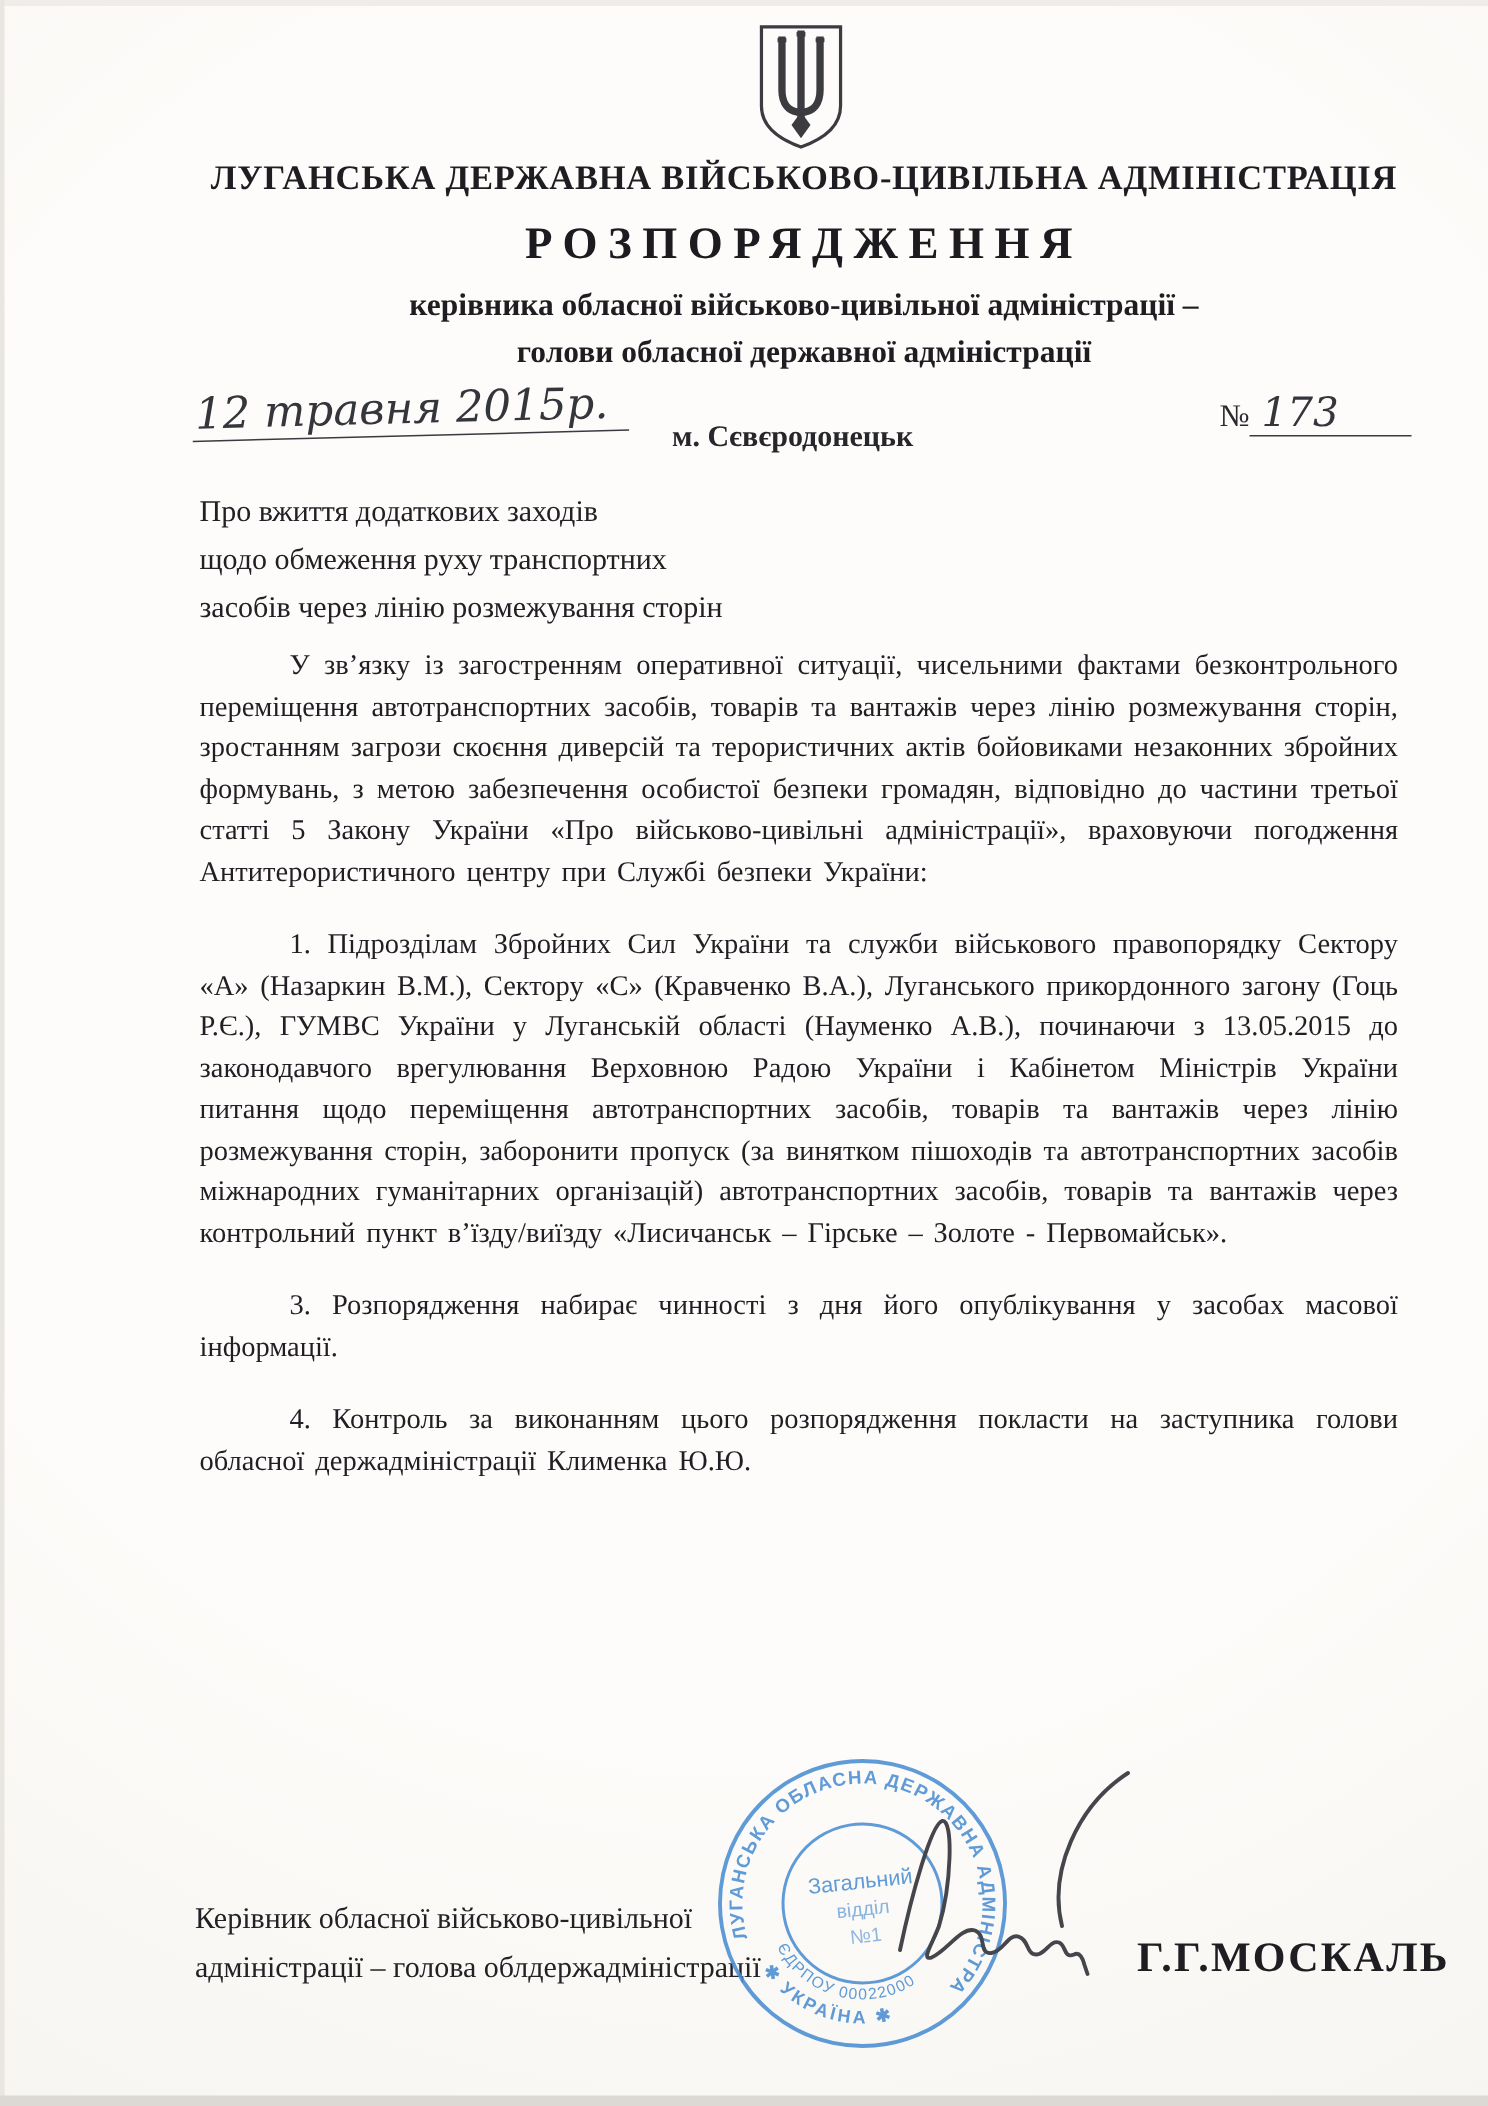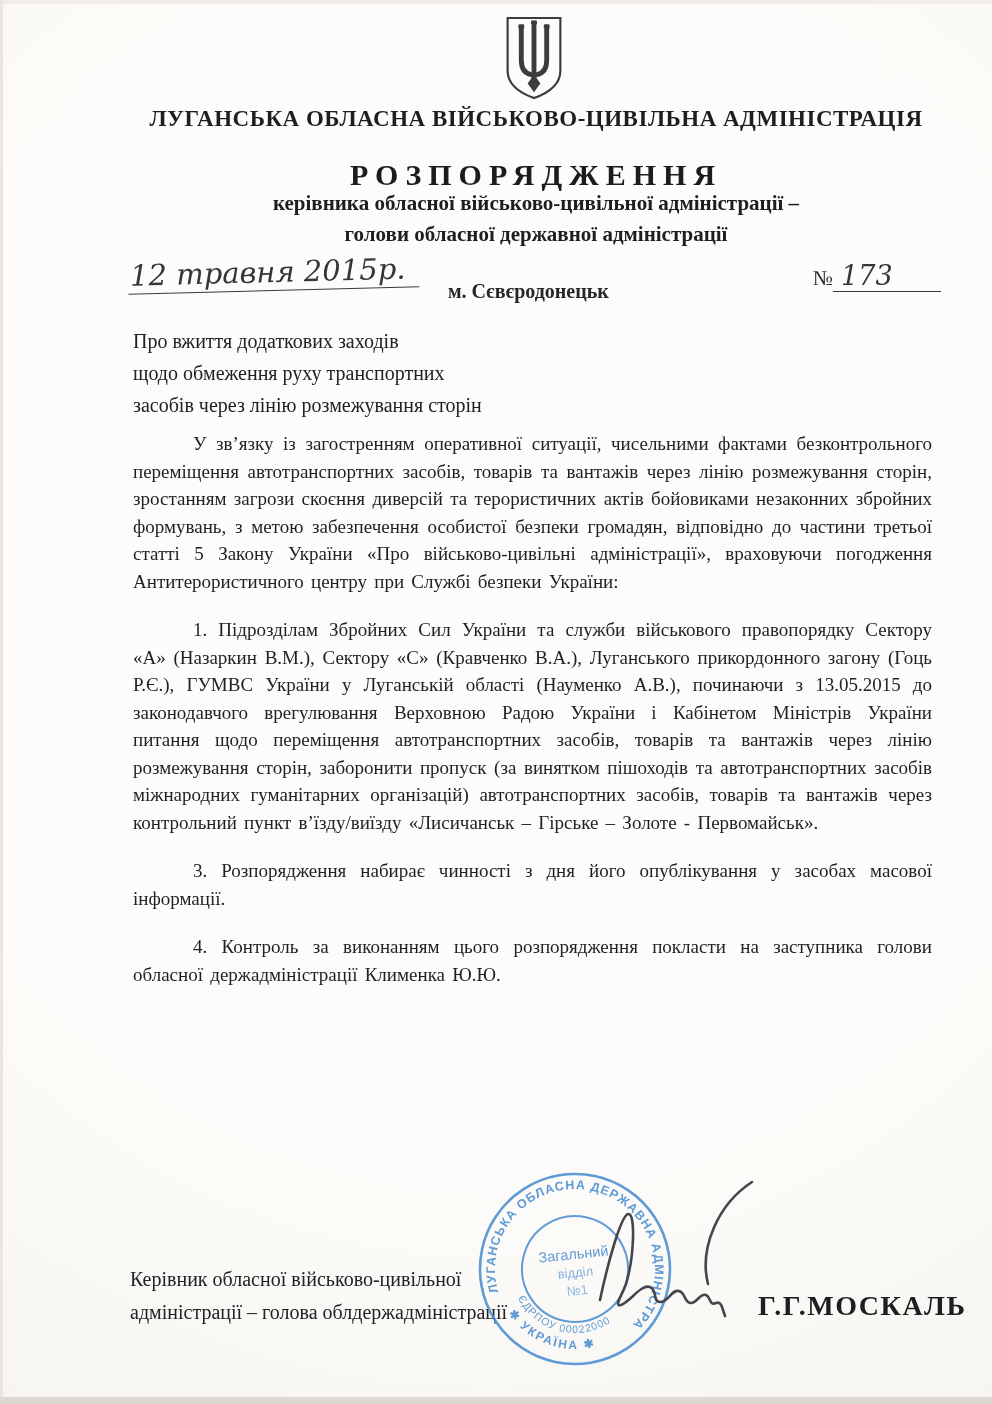--- a/index.html
+++ b/index.html
@@ -16,21 +16,21 @@
   .edge-bottom{position:absolute;bottom:0;left:0;right:0;height:7px;background:#dcd9d5;}
 
   .emblem{position:absolute;left:503px;top:16px;width:62px;height:84px;}
 
   .org-name{
     position:absolute;left:80px;right:0;top:106px;text-align:center;
     font-weight:bold;font-size:23px;letter-spacing:0.5px;color:#1e1e22;
   }
   .doc-type{
     position:absolute;left:80px;right:0;top:146px;text-align:center;
-    font-weight:bold;font-size:30px;letter-spacing:7px;color:#1c1c20;margin-top:12px;
+    font-weight:bold;font-size:30px;letter-spacing:7px;color:#1c1c20;
   }
   .subtitle{
     position:absolute;left:80px;right:0;top:188px;text-align:center;
     font-weight:bold;font-size:21px;line-height:31px;color:#1e1e22;
   }
 
   .hand{font-family:"DejaVu Serif", serif;font-style:italic;color:#35363c;}
 
   .date-field{
     position:absolute;left:128px;top:255px;
@@ -84,21 +84,21 @@
     <path d="M4 2 H58 V56 C58 71 45 79 31 84 C17 79 4 71 4 56 Z" fill="none" stroke="#3b3b40" stroke-width="2.2"></path>
     <g stroke="#3b3b40" stroke-width="5" fill="none" stroke-linecap="square">
       <path d="M18 11 V45 C18 55 23 59 28 60"></path>
       <path d="M44 11 V45 C44 55 39 59 34 60"></path>
       <path d="M31 7 V64"></path>
     </g>
     <path d="M31 60 l6.5 9 -6.5 9 -6.5 -9 Z" fill="#3b3b40"></path>
     <path d="M15 11 h6 M41 11 h6 M28 7 h6" stroke="#3b3b40" stroke-width="3" fill="none"></path>
   </svg>
 
-  <div class="org-name">ЛУГАНСЬКА ОБЛАСНА ВІЙСЬКОВО-ЦИВІЛЬНА АДМІНІСТРАЦІЯ</div>
+  <div class="org-name">ЛУГАНСЬКА ДЕРЖАВНА ВІЙСЬКОВО-ЦИВІЛЬНА АДМІНІСТРАЦІЯ</div>
   <div class="doc-type">РОЗПОРЯДЖЕННЯ</div>
   <div class="subtitle">
     <div>керівника обласної військово-цивільної адміністрації –</div>
     <div>голови обласної державної адміністрації</div>
   </div>
 
   <div class="date-field hand">12 травня 2015р.</div>
   <div class="place-field">м. Сєвєродонецьк</div>
   <div class="no-field">
     <span>№</span><span class="no-line"><span class="hand">173</span></span>

